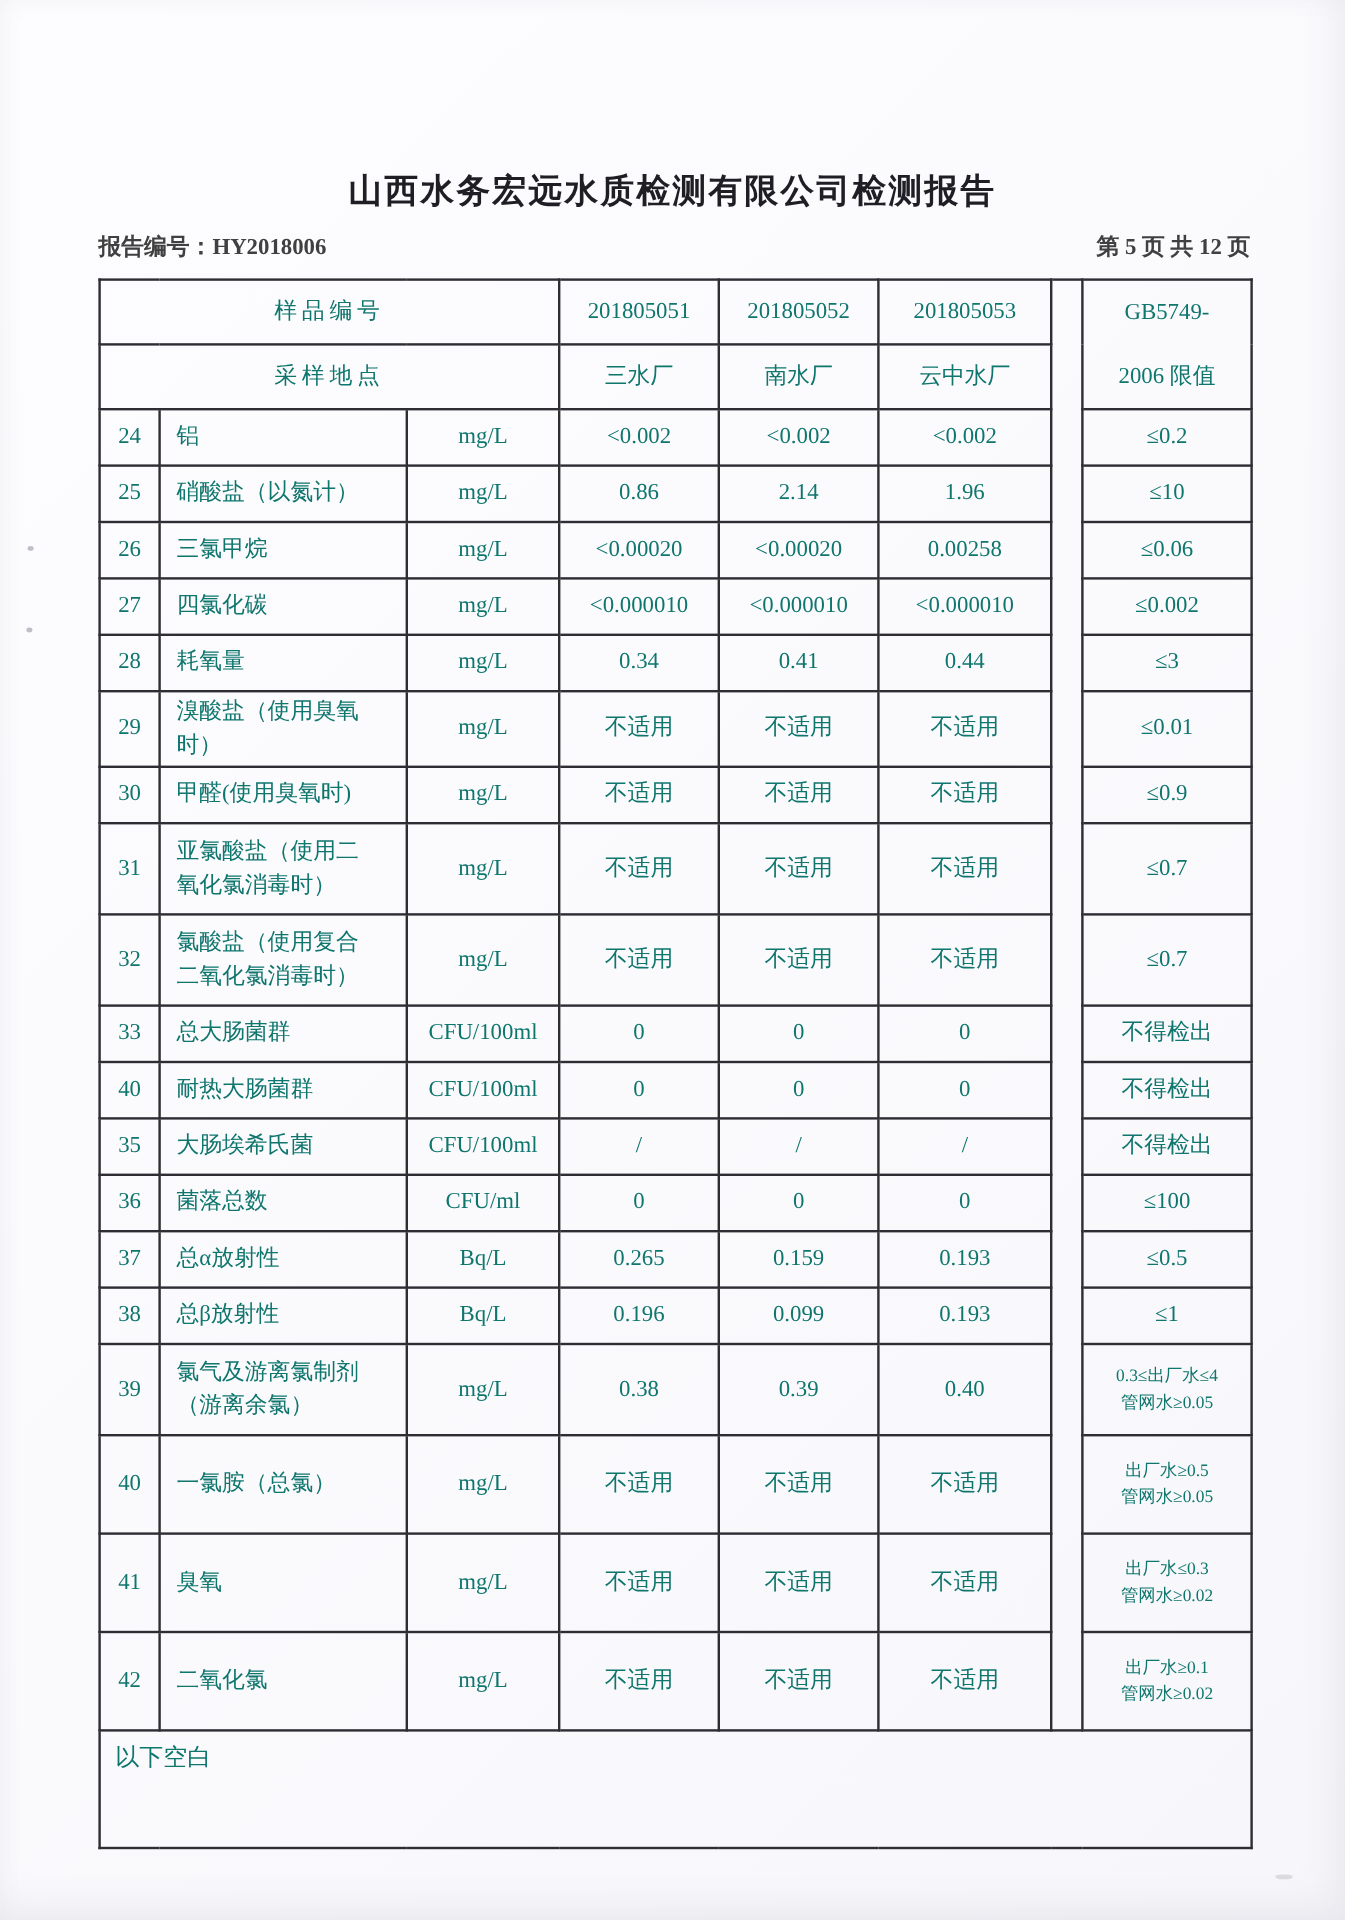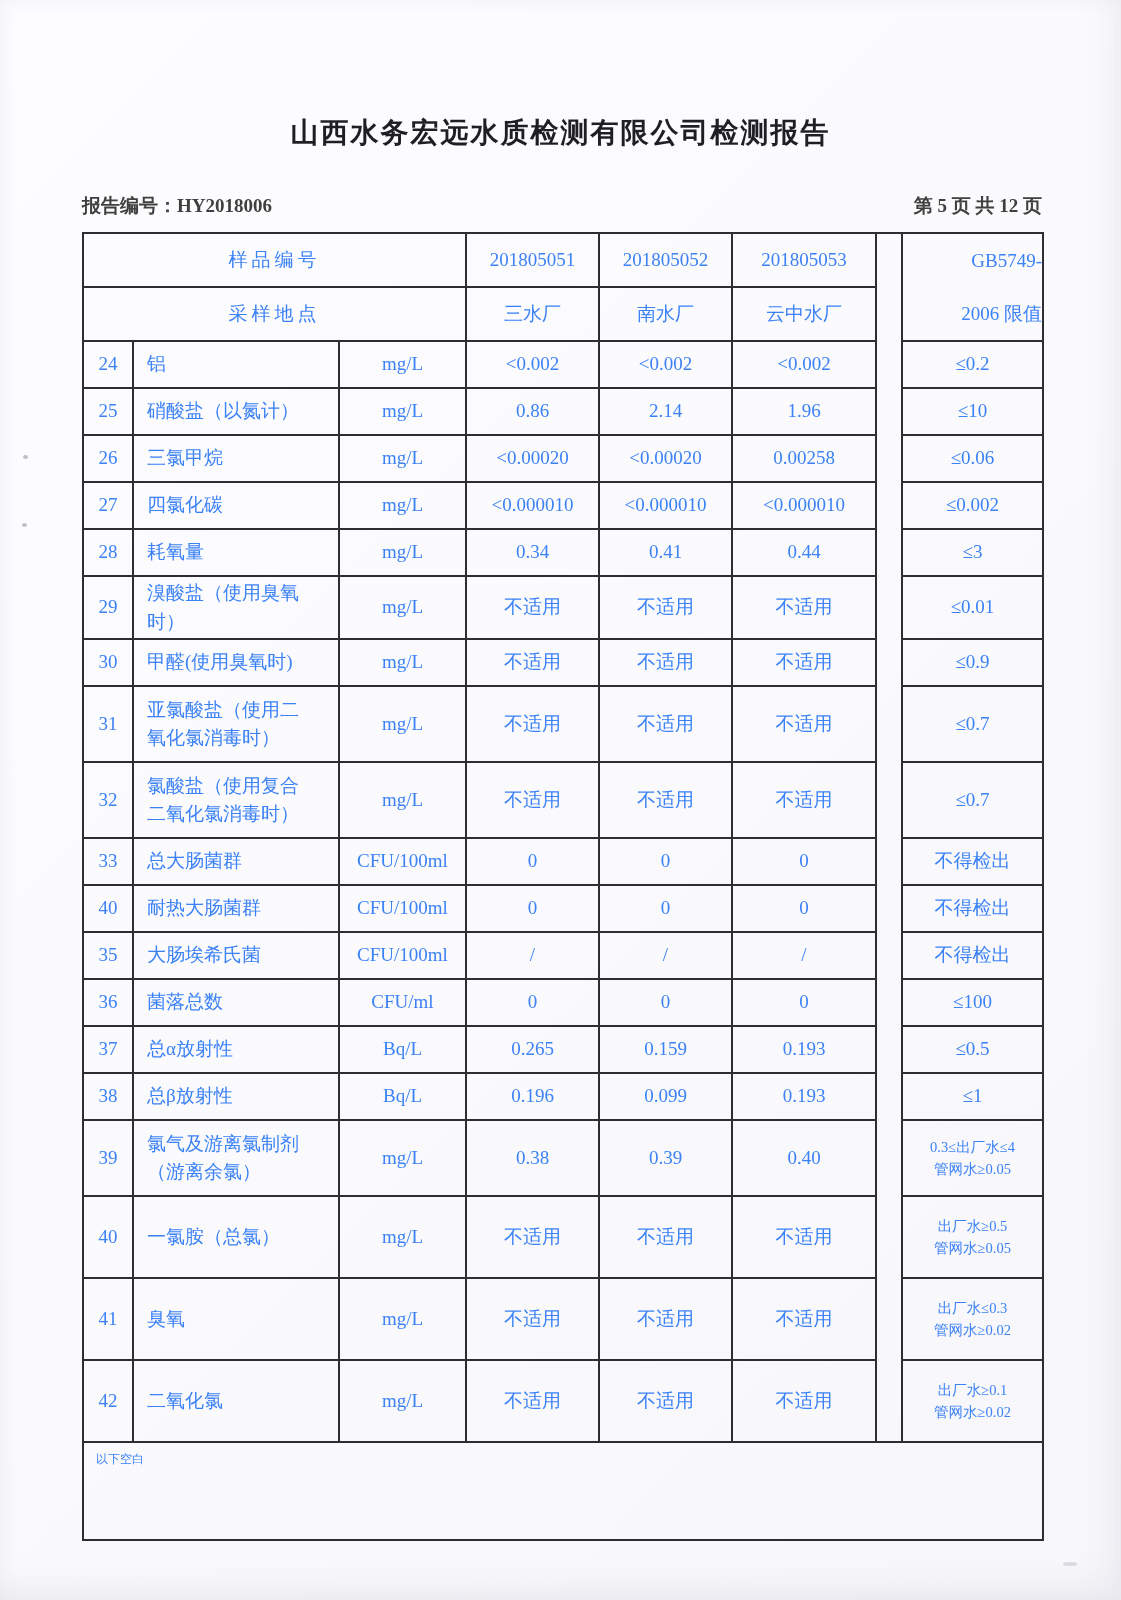--- a/index.html
+++ b/index.html
@@ -29,21 +29,21 @@
     border-radius: 50%;
     opacity: 0.55;
     z-index: 4;
   }
   .speck.s1 { left: 23px; top: 455px; width: 5px; height: 4px; }
   .speck.s2 { left: 22px; top: 523px; width: 5px; height: 4px; }
   .speck.s3 { left: 1063px; top: 1562px; width: 14px; height: 4px; opacity: 0.25; border-radius: 40%; }
 
   .page-title {
     position: absolute;
-    top: 114px;
+    top: 140px;
     left: 0;
     width: 100%;
     text-align: center;
     font-family: "Liberation Sans", "DejaVu Sans", sans-serif;
     font-size: 28px;
     font-weight: bold;
     letter-spacing: 2px;
     color: #1e1e24;
   }
   .meta-row {
@@ -58,21 +58,21 @@
     color: #404040;
   }
   .report-table {
     position: absolute;
     left: 82px;
     top: 232px;
     width: 960px;
     border-collapse: collapse;
     table-layout: fixed;
     font-size: 19px;
-    color: #3b82f6;
+    color: #0f766e;
     border-radius: 19px;
   }
   .report-table td {
     border: 2px solid #2d2d33;
     text-align: center;
     vertical-align: middle;
     padding: 2px 4px;
     line-height: 1.4;
     overflow: hidden;
   }
@@ -102,27 +102,26 @@
   }
   td.c-limit {
     white-space: pre-line;
   }
   td.hdr-label { letter-spacing: 4px; }
   td.limit-hdr { padding: 0; }
   .limit-hdr .ln {
     display: block;
     height: 53px;
     line-height: 53px;
-    text-align: right;
   }
   td.c-footer {
     text-align: left;
     vertical-align: top;
     padding: 8px 12px;
-    font-size: 12px;
+    font-size: 20px;
   }
 </style>
 </head>
 <body>
 
 <div class="page-title">山西水务宏远水质检测有限公司检测报告</div>
 
 <div class="meta-row">
   <span>报告编号：HY2018006</span>
   <span>第 5 页 共 12 页</span>

